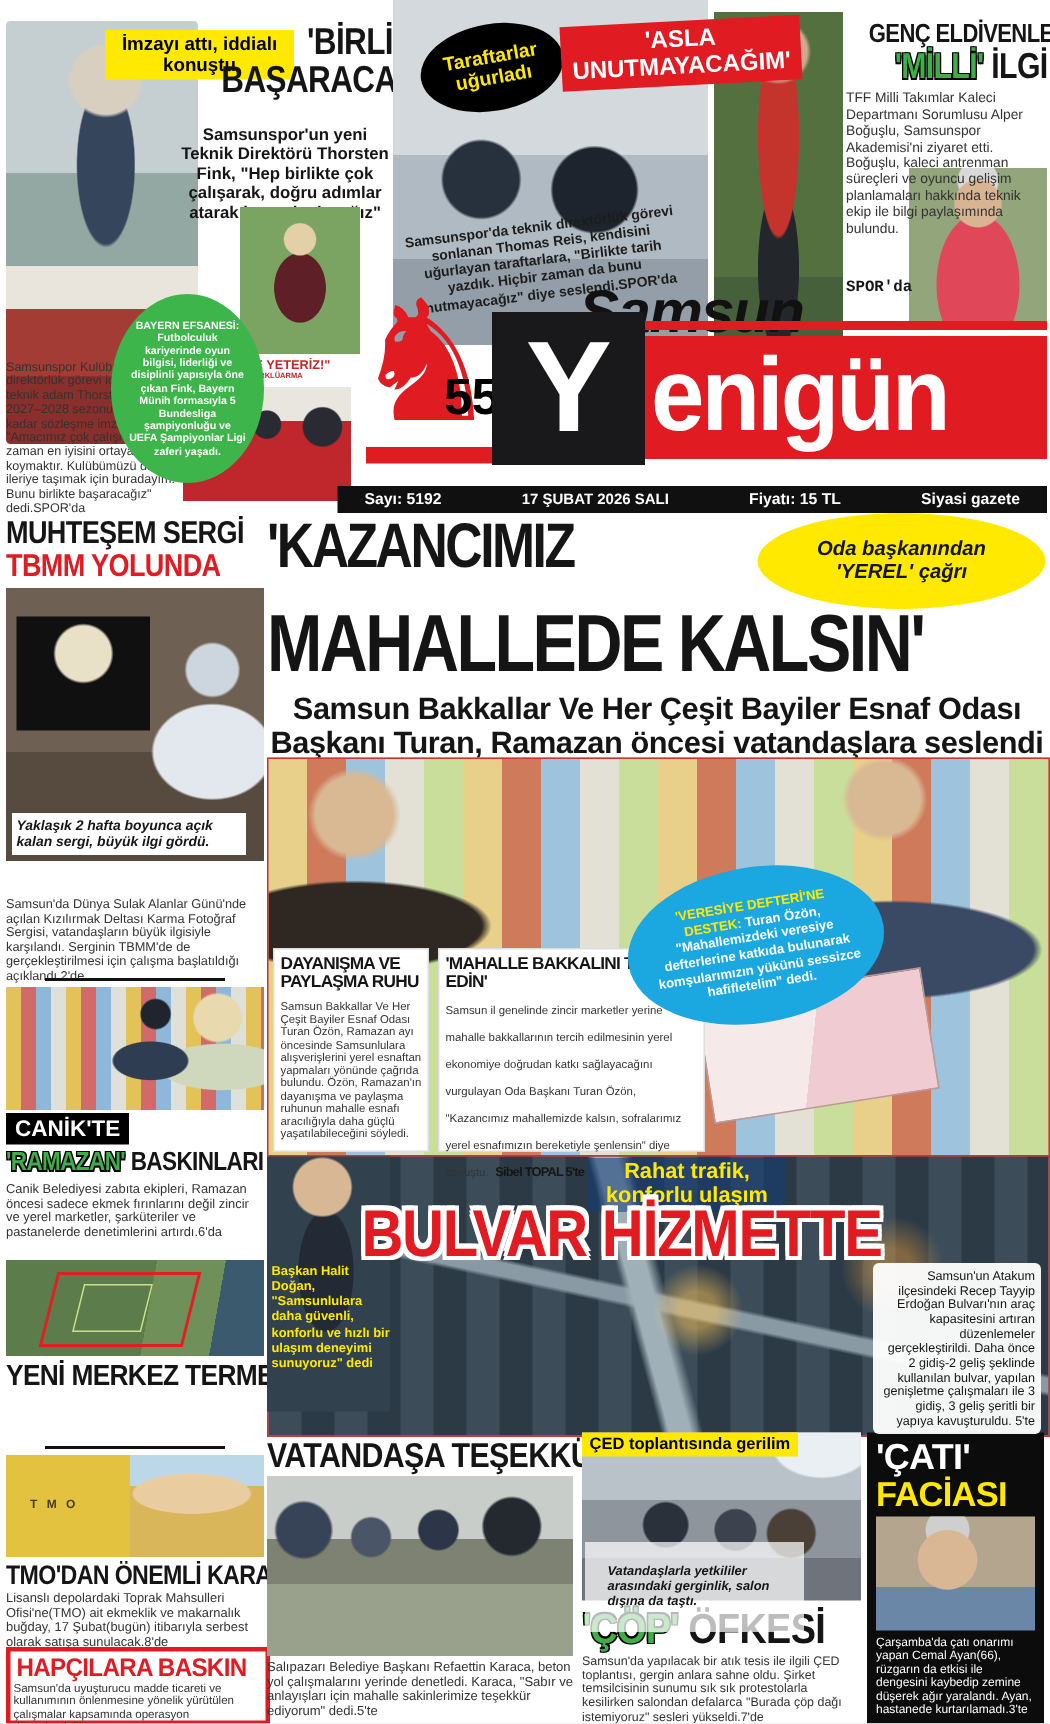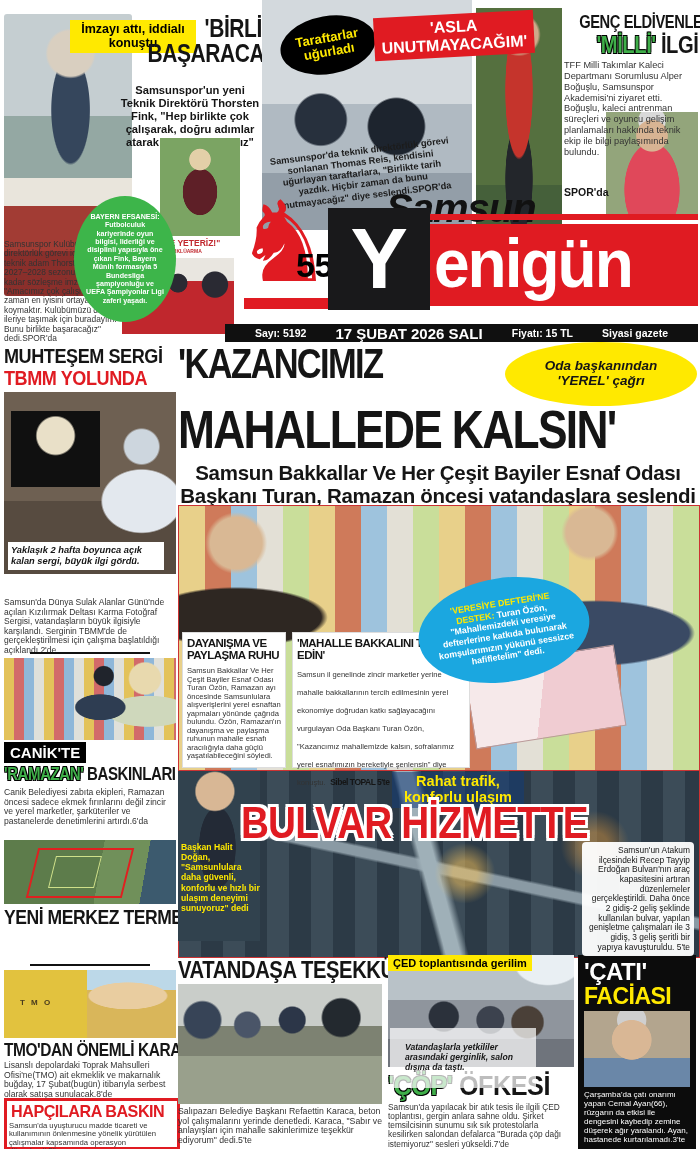--- a/index.html
+++ b/index.html
@@ -84,38 +84,38 @@
       <span class="grn">'MİLLİ'</span><span> İLGİ</span>
     </span>
   </div>
   <div class="ph" style="left:606px;top:112px;width:92px;height:108px;
               background:
                 radial-gradient(circle at 50% 22%, #d8b493 0 16%, rgba(0,0,0,0) 17%),
                 radial-gradient(circle at 50% 8%, #d9d9d9 0 12%, rgba(0,0,0,0) 13%),
                 radial-gradient(ellipse at 50% 72%, #e0485a 0 42%, rgba(0,0,0,0) 43%),
                 linear-gradient(180deg,#93a57b 0 100%);"></div>
   <div class="abs bodytxt" style="left:564px;top:60px;width:134px;font-size:9.2px;line-height:1.18;z-index:2;">TFF Milli Takımlar Kaleci Departmanı Sorumlusu Alper Boğuşlu, Samsunspor Akademisi'ni ziyaret etti. Boğuşlu, kaleci antrenman süreçleri ve oyuncu gelişim planlamaları hakkında teknik ekip ile bilgi paylaşımında bulundu.</div>
-  <div class="abs" style="left:564px;top:186px;font-weight:800;font-size:10.5px;z-index:2;">SPOR'da</div>
+  <div class="abs" style="left:564px;top:186px;font-weight:800;font-size:10.5px;z-index:2;font-family:Liberation Mono, monospace;">SPOR'da</div>
 
   <div class="abs" style="left:232px;top:186px;width:104px;height:130px;z-index:6;color:#e01b22;
               font-family:'DejaVu Sans',sans-serif;font-size:112px;line-height:1;text-align:center;">♞</div>
   <div class="abs" style="left:244px;top:298px;width:84px;height:11px;background:#e01b22;z-index:6;"></div>
   <div class="abs hl" style="left:296px;top:246px;font-size:34px;color:#000;z-index:7;">55</div>
   <div class="abs hl" style="left:386px;top:186px;font-size:40px;font-style:italic;letter-spacing:-1px;z-index:6;color:#111;">Samsun</div>
   <div class="abs" style="left:430px;top:214px;width:268px;height:6px;background:#e01b22;z-index:6;"></div>
   <div class="abs" style="left:334px;top:224px;width:364px;height:82px;background:#e01b22;z-index:6;">
     <span class="hl" style="position:absolute;left:100px;top:2px;font-size:64px;color:#fff;letter-spacing:-2px;transform:scaleY(1.08);display:inline-block;">enigün</span>
   </div>
   <div class="abs" style="left:328px;top:208px;width:102px;height:102px;background:#19191b;z-index:7;text-align:center;">
     <span class="hl" style="font-size:86px;color:#fff;line-height:100px;">Y</span>
   </div>
   <div class="abs" style="left:225px;top:324px;width:473px;height:18px;background:#101010;z-index:7;display:flex;
-              align-items:center;justify-content:space-between;padding:0 30px;box-sizing:border-box;">
+              align-items:center;justify-content:space-between;padding:0 18px;box-sizing:border-box;">
     <span style="color:#fff;font-weight:700;font-size:10.5px;">Sayı: 5192</span>
-    <span style="color:#fff;font-weight:700;font-size:15px;">17 ŞUBAT 2026 SALI</span>
+    <span style="color:#fff;font-weight:700;font-size:10px;">17 ŞUBAT 2026 SALI</span>
     <span style="color:#fff;font-weight:700;font-size:10.5px;">Fiyatı: 15 TL</span>
     <span style="color:#fff;font-weight:700;font-size:10.5px;">Siyasi gazete</span>
   </div>
 
   <div class="abs hl" style="left:4px;top:344px;font-size:21px;">
     <span class="cond">MUHTEŞEM SERGİ</span></div>
   <div class="abs hl red" style="left:4px;top:366px;font-size:21px;">
     <span class="cond">TBMM YOLUNDA</span></div>
   <div class="ph" style="left:4px;top:392px;width:172px;height:182px;
               background:

